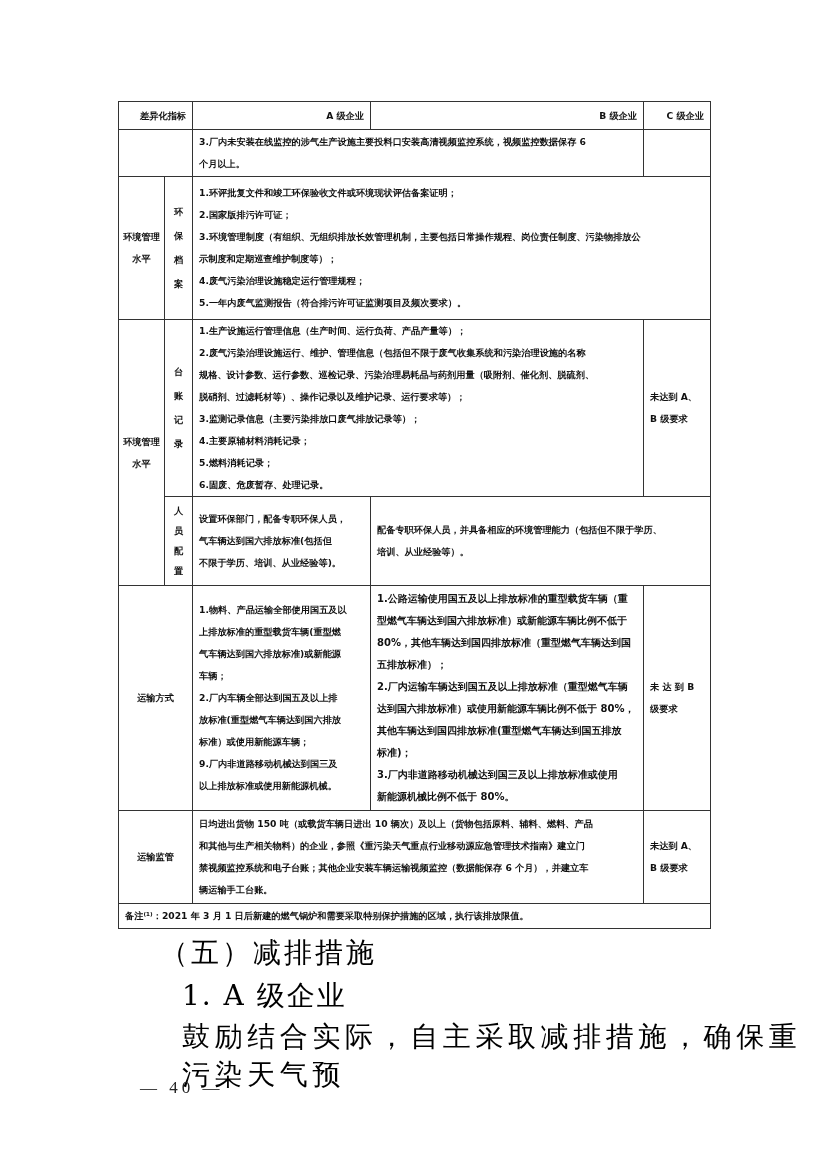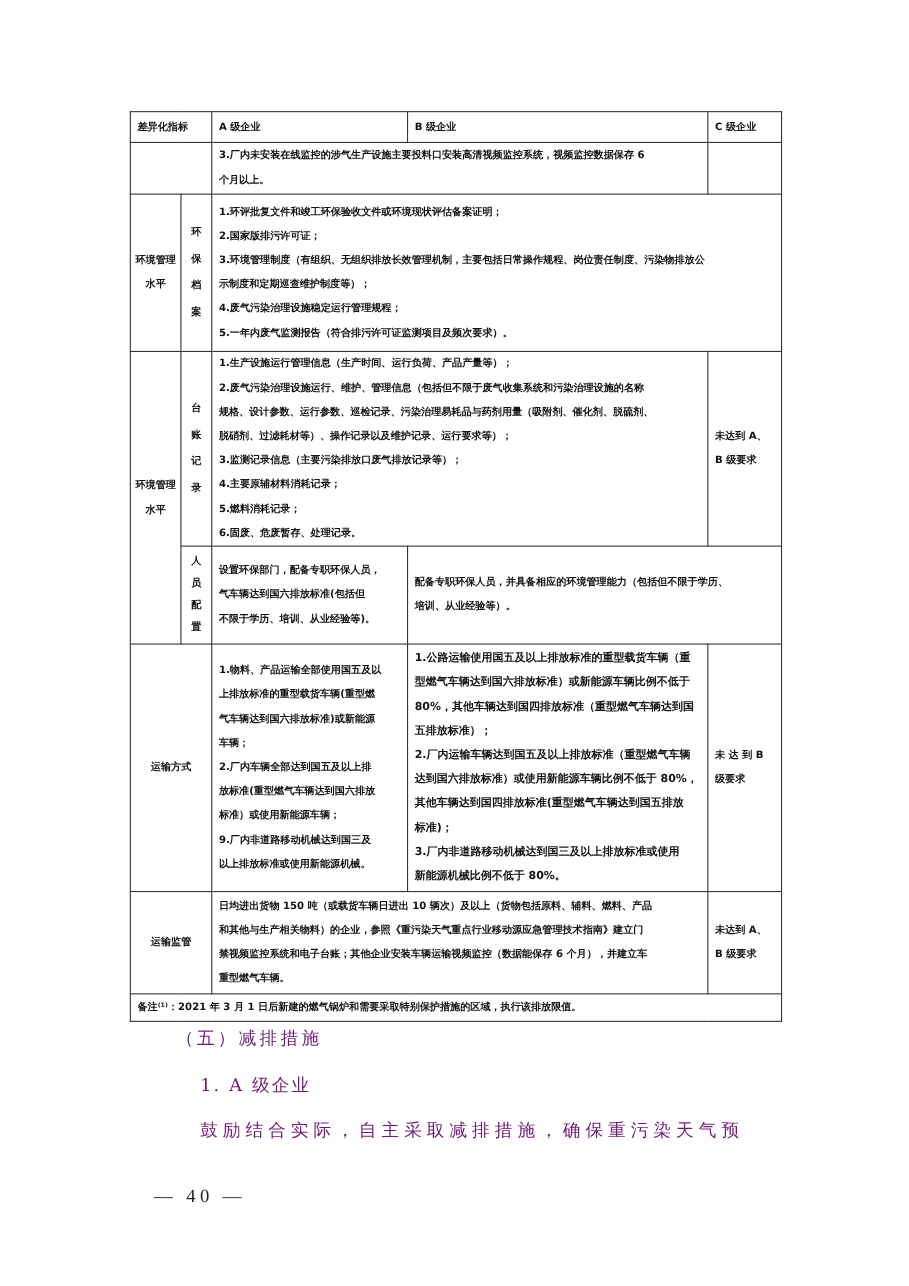--- a/index.html
+++ b/index.html
@@ -2,24 +2,24 @@
 <html><head>
 <meta charset="utf-8">
 <style>
   html, body { margin:0; padding:0; background:#ffffff; }
   body { width:826px; height:1169px; position:relative; overflow:hidden; font-family:"DejaVu Serif", serif; color:#111; }
   .tbl { position:absolute; left:118px; top:101px; width:592px; border-collapse:collapse; table-layout:fixed; font-family:"DejaVu Sans", sans-serif; font-weight:bold; font-size:9.2px; }
   .tbl td { border:1.2px solid #333; padding:0 6px; vertical-align:middle; line-height:22px; }
   .tbl td.center { text-align:center; }
   .tbl td.vert { padding:0; text-align:center; }
   .vert span { display:block; line-height:24px; }
-  .tbl .hdr td { height:27px; text-align:left; }
+  .tbl .hdr td { height:27px; text-align:right; }
   .lines div { line-height:22px; }
   .note { padding-left:6px !important; }
-  .heading { position:absolute; font-family:"DejaVu Serif", serif; font-size:16px; color:#701a75; letter-spacing:3px; }
+  .heading { position:absolute; font-family:"DejaVu Serif", serif; font-size:28px; color:#000000; letter-spacing:3px; }
   .pagenum { position:absolute; left:140px; top:1078px; font-family:"Liberation Serif", serif; font-size:17px; color:#222; letter-spacing:4px; }
 </style>
 </head>
 <body>
 
 <table class="tbl">
   <colgroup>
     <col style="width:46px">
       <col style="width:28px">
       <col style="width:178px">
@@ -131,21 +131,21 @@
       <div>未 达 到 B</div>
       <div>级要求</div>
     </td>
   </tr>
   <tr>
     <td colspan="2" class="center">运输监管</td>
     <td colspan="2" class="lines" style="height:92px">
       <div>日均进出货物 150 吨（或载货车辆日进出 10 辆次）及以上（货物包括原料、辅料、燃料、产品</div>
       <div>和其他与生产相关物料）的企业，参照《重污染天气重点行业移动源应急管理技术指南》建立门</div>
       <div>禁视频监控系统和电子台账；其他企业安装车辆运输视频监控（数据能保存 6 个月），并建立车</div>
-      <div>重型燃气车辆。</div>
+      <div>辆运输手工台账。</div>
     </td>
     <td class="lines">
       <div>未达到 A、</div>
       <div>B 级要求</div>
     </td>
   </tr>
   <tr>
     <td colspan="5" class="note" style="height:24px">备注⁽¹⁾：2021 年 3 月 1 日后新建的燃气锅炉和需要采取特别保护措施的区域，执行该排放限值。</td>
   </tr>
 </tbody>

